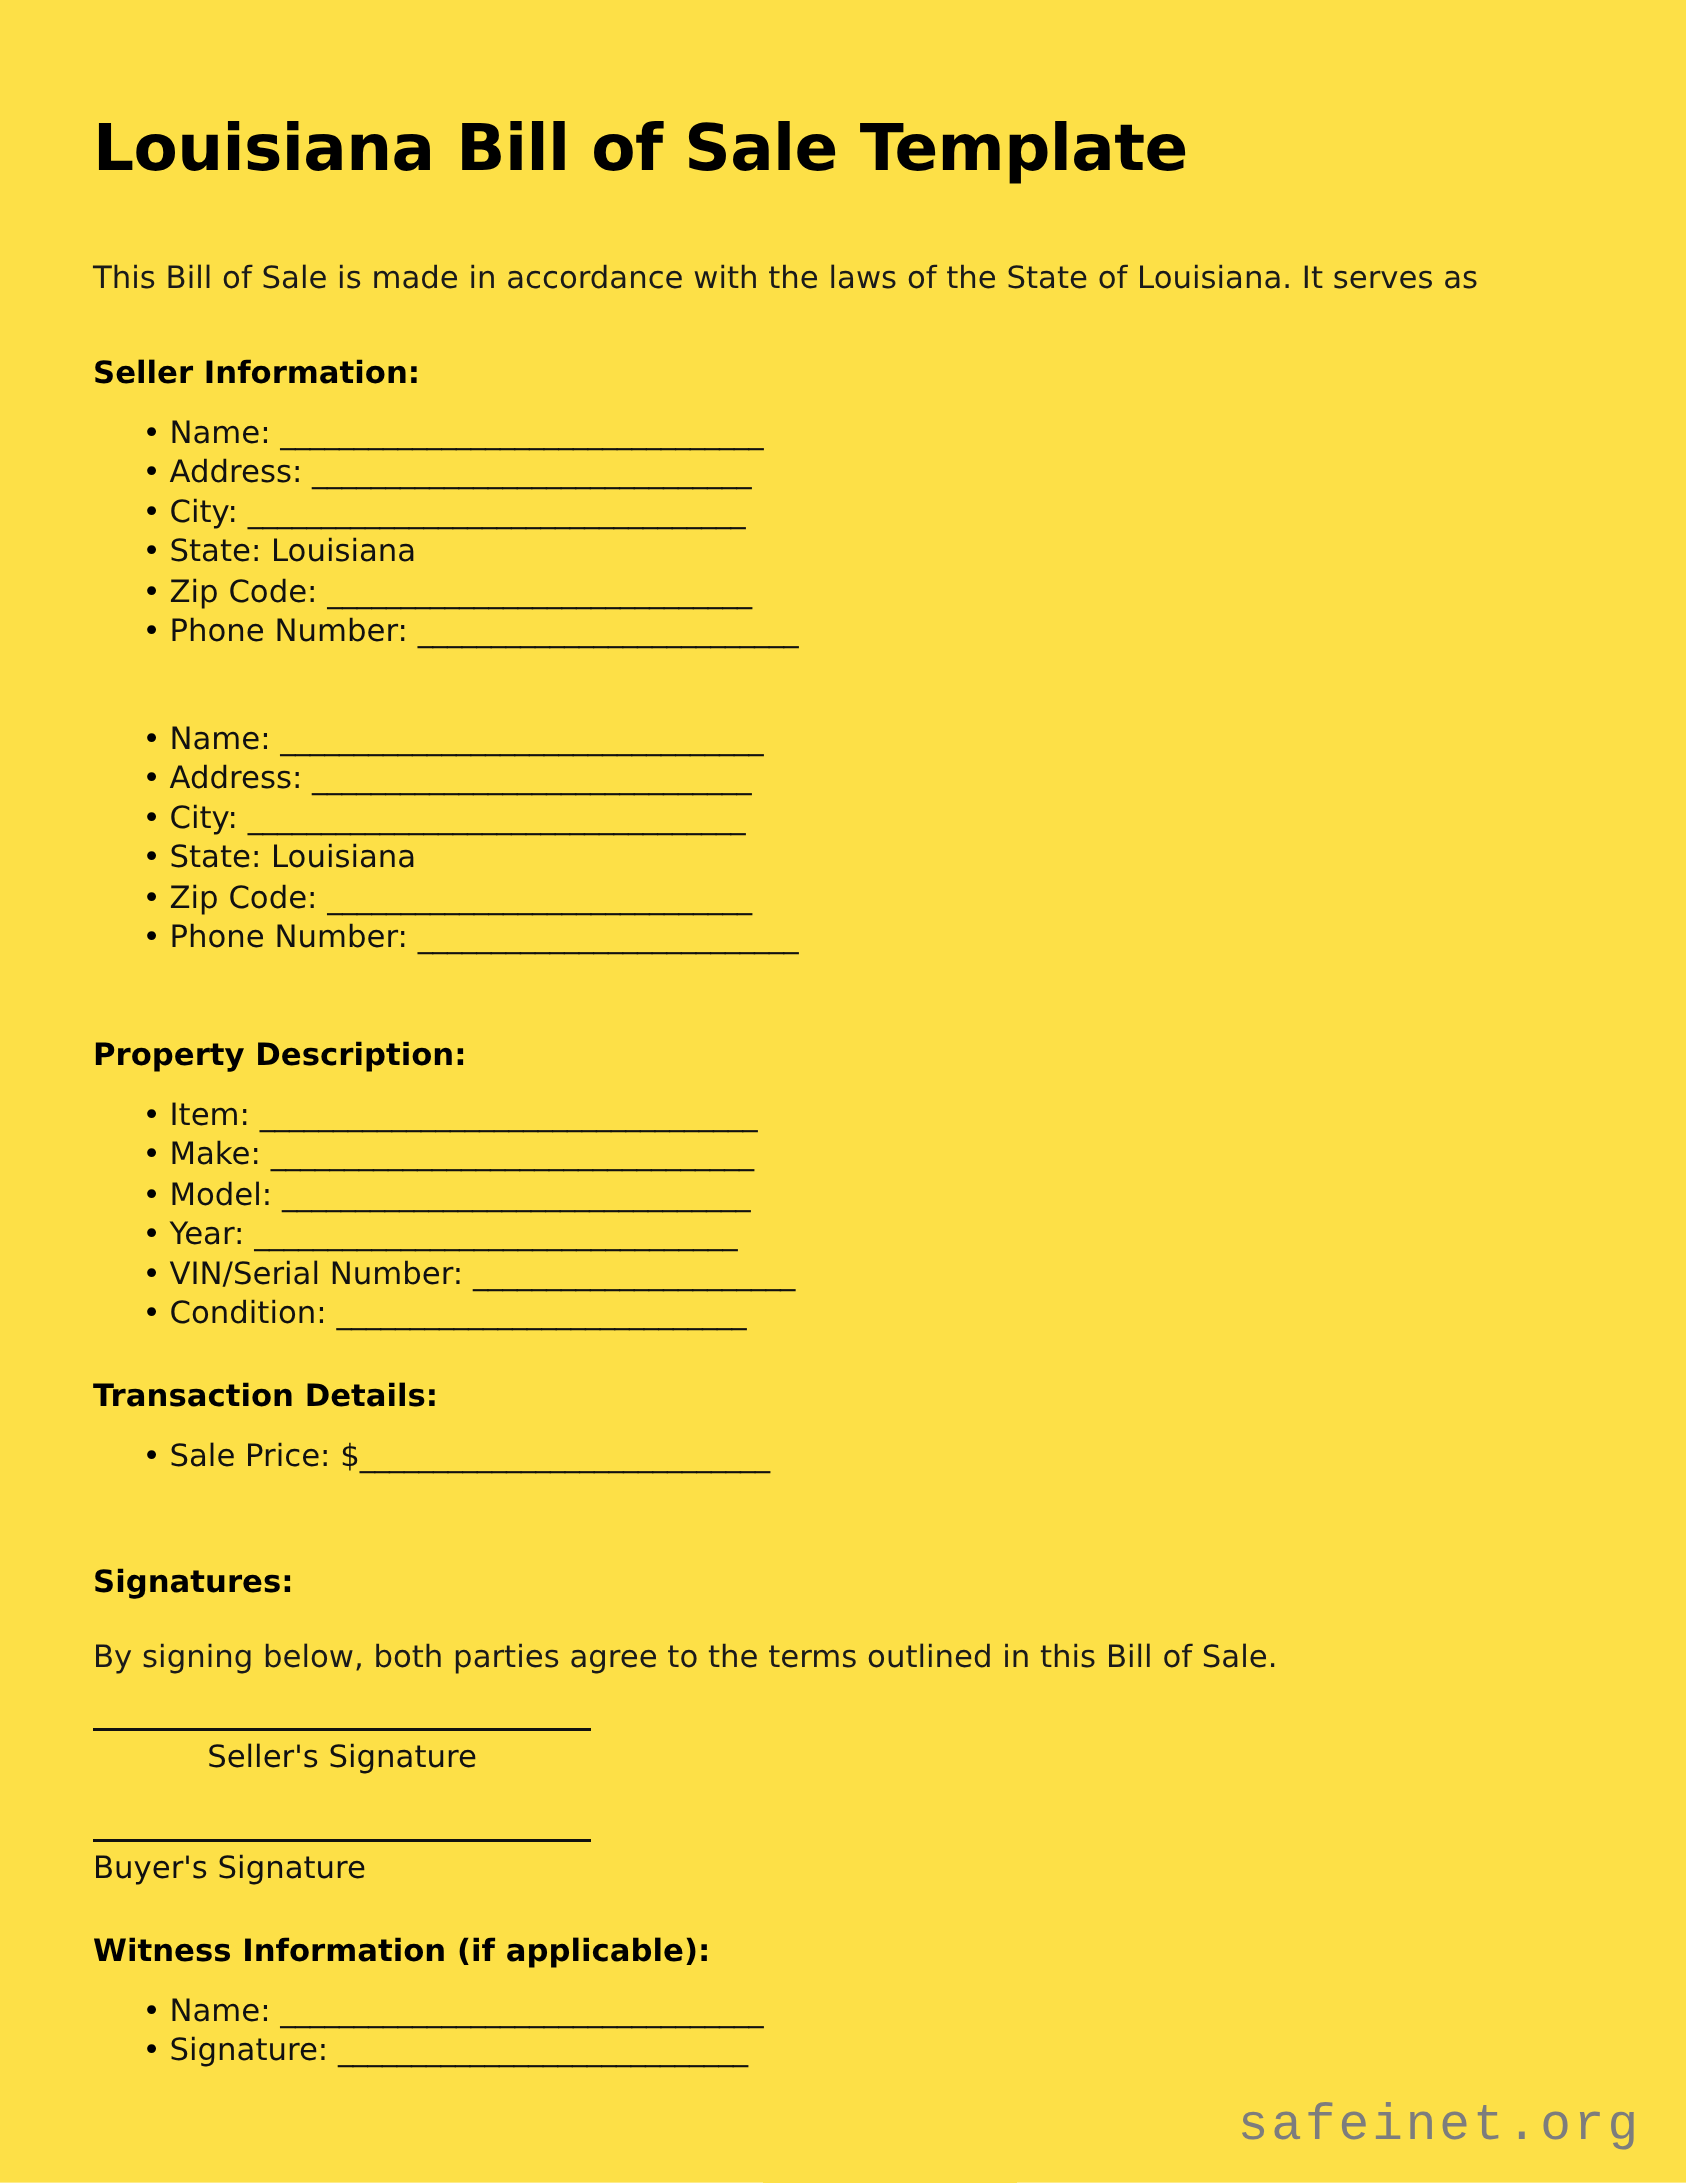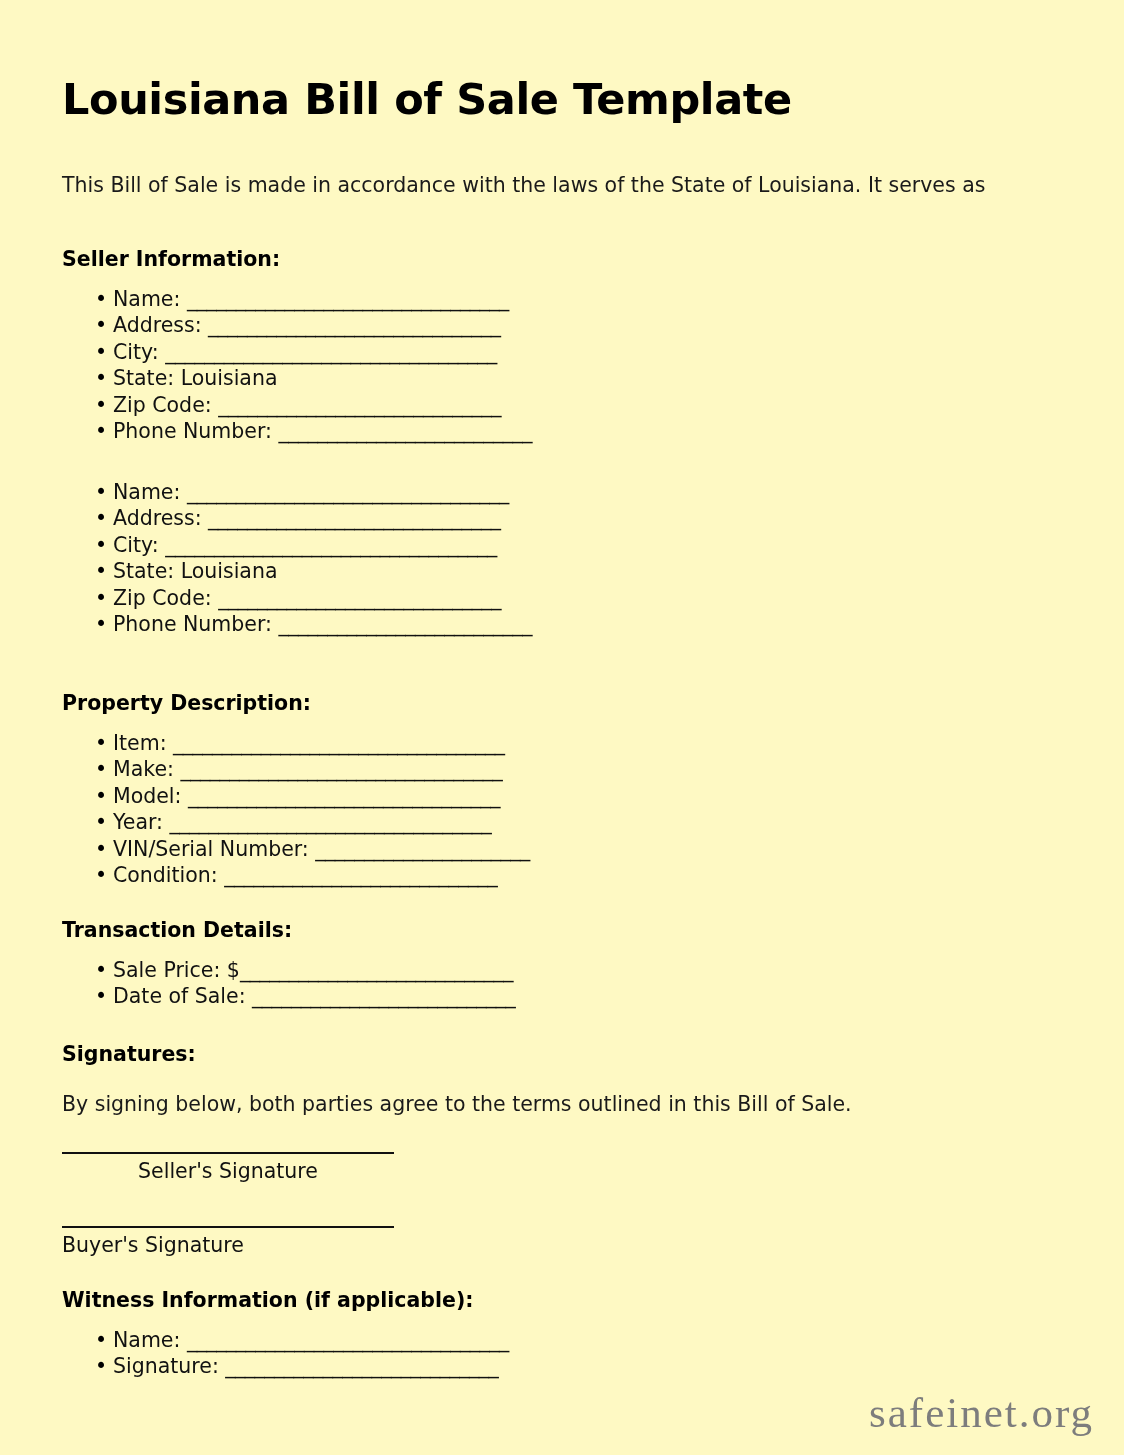--- a/index.html
+++ b/index.html
@@ -16,21 +16,21 @@
     color: #000000;
     position: relative;
   }
 
   .page {
     position: relative;
     width: 1124px;
     height: 1455px;
     padding: 0;
     box-sizing: border-box;
-    background: #fef9c3;
+    background: #fde047;
   }
 
   .content {
     position: absolute;
     left: 62px;
     top: 0;
     width: 990px;
   }
 
   h1.doc-title {
@@ -120,41 +120,41 @@
     font-size: 20.5px;
     line-height: 26px;
     margin-top: 4px;
     color: #111;
   }
 
   .watermark {
     position: absolute;
     right: 30px;
     bottom: 18px;
-    font-family: Liberation Serif, serif;
-    font-size: 43px;
+    font-family: Liberation Mono, monospace;
+    font-size: 34px;
     color: #7d7d7d;
     letter-spacing: 2px;
     white-space: nowrap;
     user-select: none;
   }
 </style>
 </head>
 <body>
 
 <div class="page">
   <div class="content">
 
     <h1 class="doc-title">Louisiana Bill of Sale Template</h1>
 
     <div class="intro">
       <span>This Bill of Sale is made in accordance with the laws of the State of Louisiana. It serves as</span>
     </div>
 
-    <div class="section" style="top:247px;">
+    <div class="section" style="top:236px;">
       <div class="section-heading">Seller Information:</div>
       <ul class="fields">
         <li><span>Name: </span><span class="blank">_________________________________</span></li>
         <li><span>Address: </span><span class="blank">______________________________</span></li>
         <li><span>City: </span><span class="blank">__________________________________</span></li>
         <li><span>State: Louisiana</span></li>
         <li><span>Zip Code: </span><span class="blank">_____________________________</span></li>
         <li><span>Phone Number: </span><span class="blank">__________________________</span></li>
       </ul>
     </div>
@@ -179,21 +179,20 @@
         <li><span>Year: </span><span class="blank">_________________________________</span></li>
         <li><span>VIN/Serial Number: </span><span class="blank">______________________</span></li>
         <li><span>Condition: </span><span class="blank">____________________________</span></li>
       </ul>
     </div>
 
     <div class="section" style="top:918px;">
       <div class="section-heading">Transaction Details:</div>
       <ul class="fields">
         <li><span>Sale Price: $</span><span class="blank">____________________________</span></li>
-        <li><span>Date of Sale: </span><span class="blank">___________________________</span></li>
       </ul>
     </div>
 
     <div class="section" style="top:1042px;">
       <div class="section-heading">Signatures:</div>
       <div class="para" style="margin-top:25px;">By signing below, both parties agree to the terms outlined in this Bill of Sale.</div>
     </div>
 
     <div class="sig-block" style="top:1152px;text-align:center;">
       <div class="sig-rule"></div>

